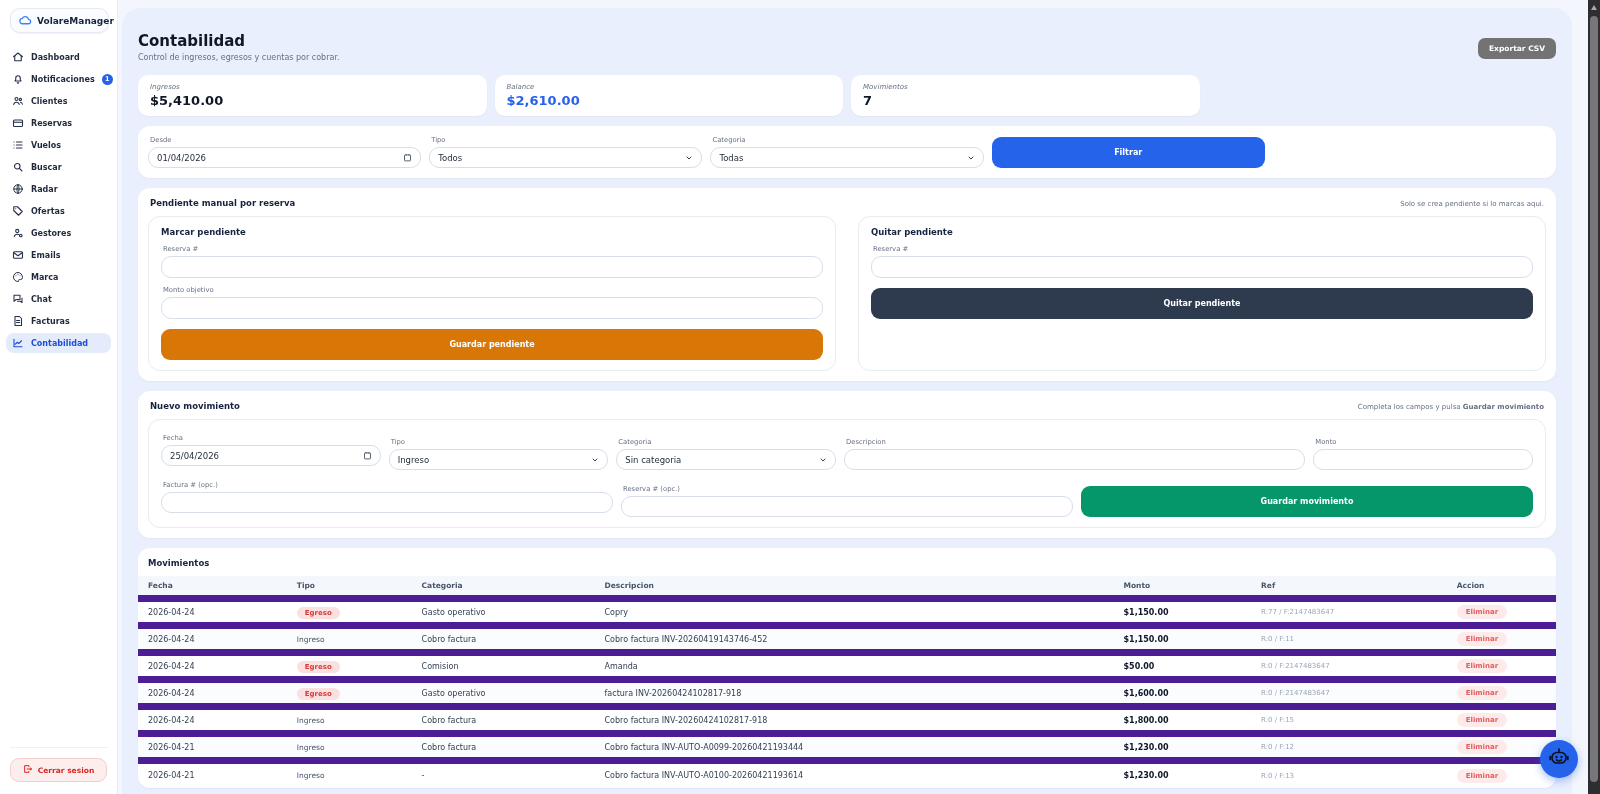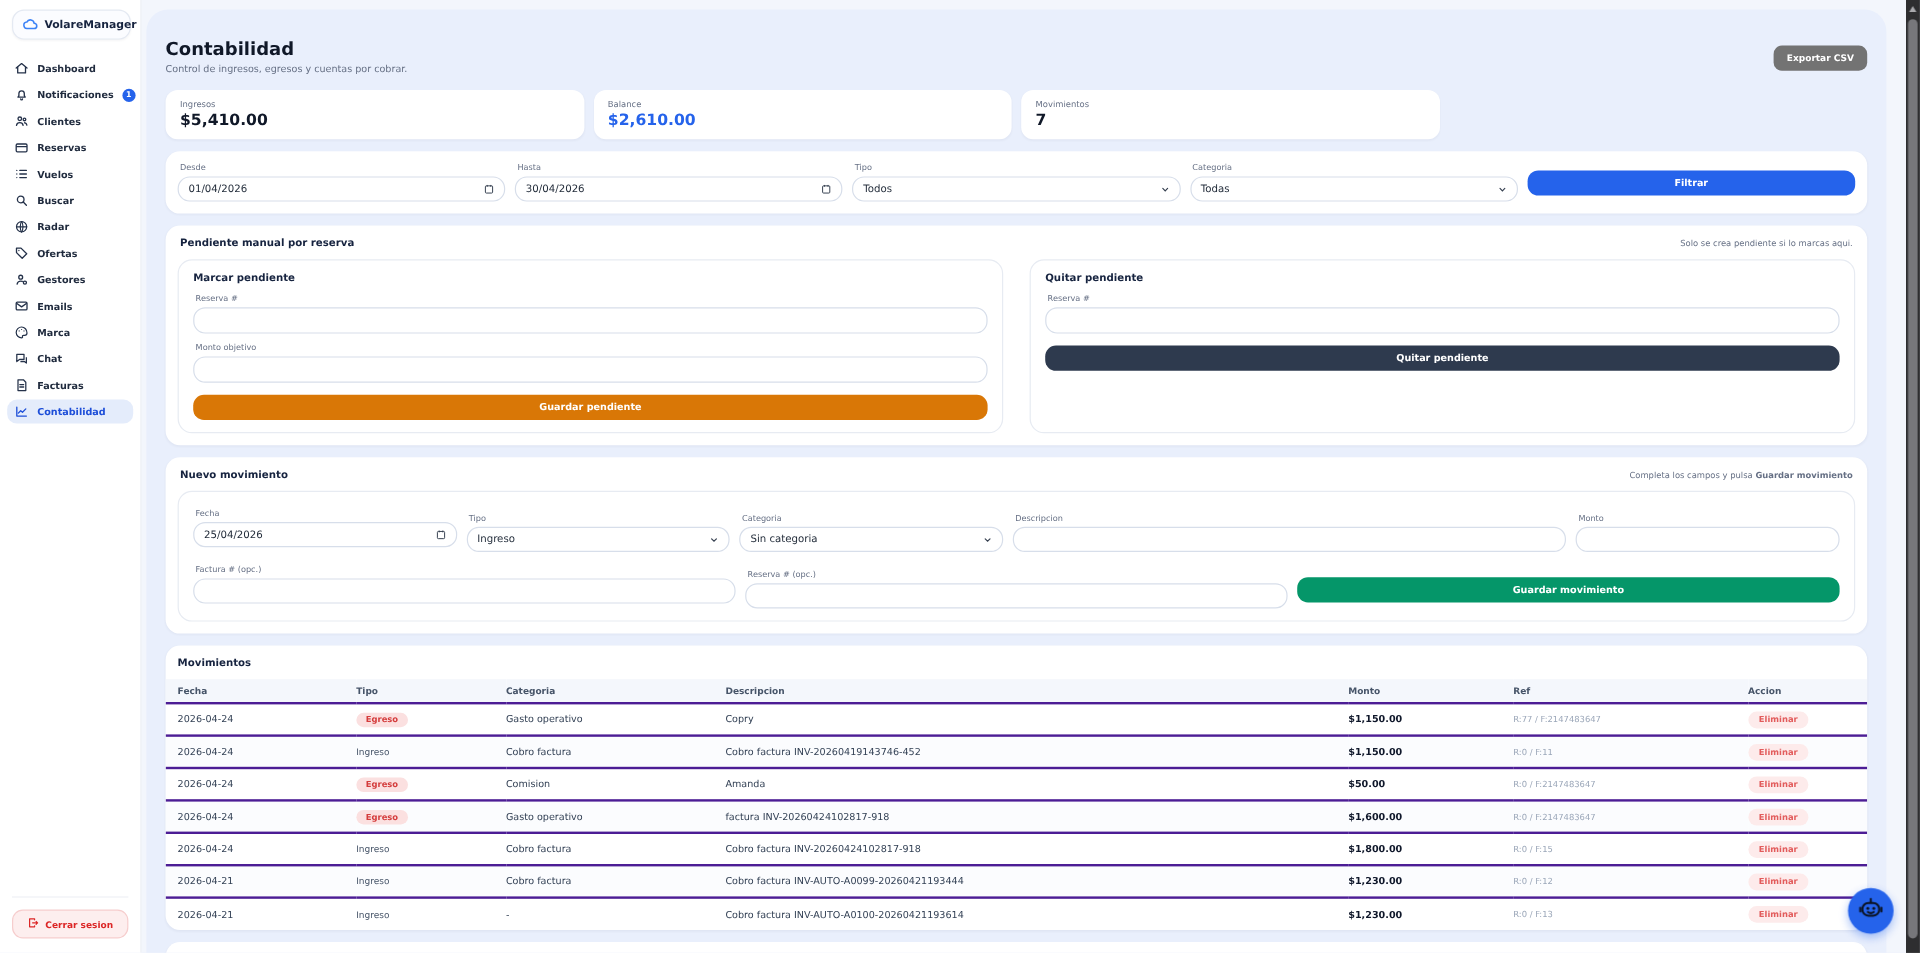--- a/index.html
+++ b/index.html
@@ -59,63 +59,63 @@
     font-size:7.5px; font-weight:bold; padding:6px 11px; cursor:pointer; margin-top:6px;
     font-family:inherit;
   }
 
   
   .stats { display:grid; grid-template-columns:repeat(4,1fr); gap:8px; margin-top:13px; }
   .stat-card {
     background:#fff; border-radius:10px; padding:8px 12px;
     box-shadow:0 1px 2px rgba(16,24,40,.04);
   }
-  .stat-label { font-size:7px; color:#667085; }
+  .stat-label { font-size:7px; color:#667085;font-style:italic; }
   .stat-value { font-size:13px; font-weight:bold; margin-top:2px; }
 
   
   .card {
     background:#fff; border-radius:12px; margin-top:10px; padding:10px;
     box-shadow:0 1px 2px rgba(16,24,40,.04);
   }
   .card-head { display:flex; justify-content:space-between; align-items:baseline; padding:0 2px; }
   .card-title { font-size:8.5px; font-weight:bold; color:#16233f; }
   .card-note { font-size:7px; color:#667085; }
   .field { display:flex; flex-direction:column; justify-content:center; }
   .field-label { font-size:6.8px; color:#667085; margin:0 0 3px 2px; }
   .control {
     height:21px; border:1px solid #d7deea; border-radius:10px; background:#fff;
     display:flex; align-items:center; justify-content:space-between;
     padding:0 8px; font-size:8.5px; color:#1f2937; cursor:text;
   }
   .control.select { cursor:pointer; }
   .control .ctl-icon { display:inline-flex; color:#374151; }
   .btn {
-    height:21px; border:none; border-radius:9px; color:#fff; font-weight:bold;
+    height:31px; border:none; border-radius:9px; color:#fff; font-weight:bold;
     font-size:8px; cursor:pointer; width:100%; font-family:inherit;
   }
   .filter-grid { display:grid; grid-template-columns:repeat(5,1fr); gap:8px; }
   .subgrid-2 { display:grid; grid-template-columns:1fr 1fr; gap:22px; margin-top:8px; }
   .subcard { border:1px solid #e7ebf2; border-radius:12px; padding:10px 12px; }
   .subcard-title { font-size:8.5px; font-weight:bold; color:#16233f; margin-bottom:8px; }
   .subcard .field + .field { margin-top:8px; }
   .mt9 { margin-top:10px; }
   .nm-grid1 { display:grid; grid-template-columns:1fr 1fr 1fr 2.1fr 1fr; gap:8px; }
   .nm-grid2 { display:grid; grid-template-columns:1fr 1fr 1fr; gap:8px; margin-top:7px; }
 
   
   .table-card { padding:0; overflow:hidden; }
   .table-title { font-size:8.5px; font-weight:bold; color:#16233f; padding:10px 10px 8px; }
   table { width:100%; border-collapse:collapse; table-layout:fixed; }
   thead th {
     background:#f4f7fc; font-size:7.5px; font-weight:600; color:#475569;
     text-align:left; padding:5px 0 5px 0; height:17px;
   }
   th:first-child, td:first-child { padding-left:10px; }
-  tbody td { font-size:8px; color:#334155; height:27px; border-top:2px solid #4c1d95; }
+  tbody td { font-size:8px; color:#334155; height:27px; border-top:7px solid #4c1d95; }
   tbody tr:nth-child(even) { background:#fbfcfe; }
   td.monto { font-weight:bold; color:#0f172a; }
   td.ref { color:#9aa6b8; font-size:7px; }
   .badge-egreso {
     background:#fbe0e0; color:#d43c3c; border-radius:999px;
     padding:2px 8px; font-size:7px; font-weight:700;
   }
   .tipo-plain { color:#475569; font-size:7.5px; }
   .pill-eliminar {
     background:#fdebeb; color:#e25c5c; border:none; border-radius:999px;
@@ -332,33 +332,20 @@
         <div class="stat-value" style="color: rgb(16, 24, 40);">7</div>
       </div>
     </div>
 
     <div class="card">
       <div class="filter-grid">
         <div class="field">
           <div class="field-label">Desde</div>
           <div class="control">
             <span>01/04/2026</span>
-            <span class="ctl-icon">
-              <svg width="9" height="9" viewBox="0 0 24 24" fill="none" stroke="currentColor" stroke-width="2.2">
-                  <rect x="4" y="5" width="16" height="16" rx="2"></rect>
-                  <line x1="8" y1="3" x2="8" y2="7"></line>
-                  <line x1="16" y1="3" x2="16" y2="7"></line>
-                </svg>
-            </span>
-          </div>
-        </div>
-        <div class="field">
-          <div class="field-label">Hasta</div>
-          <div class="control">
-            <span>30/04/2026</span>
             <span class="ctl-icon">
               <svg width="9" height="9" viewBox="0 0 24 24" fill="none" stroke="currentColor" stroke-width="2.2">
                   <rect x="4" y="5" width="16" height="16" rx="2"></rect>
                   <line x1="8" y1="3" x2="8" y2="7"></line>
                   <line x1="16" y1="3" x2="16" y2="7"></line>
                 </svg>
             </span>
           </div>
         </div>
         <div class="field">

